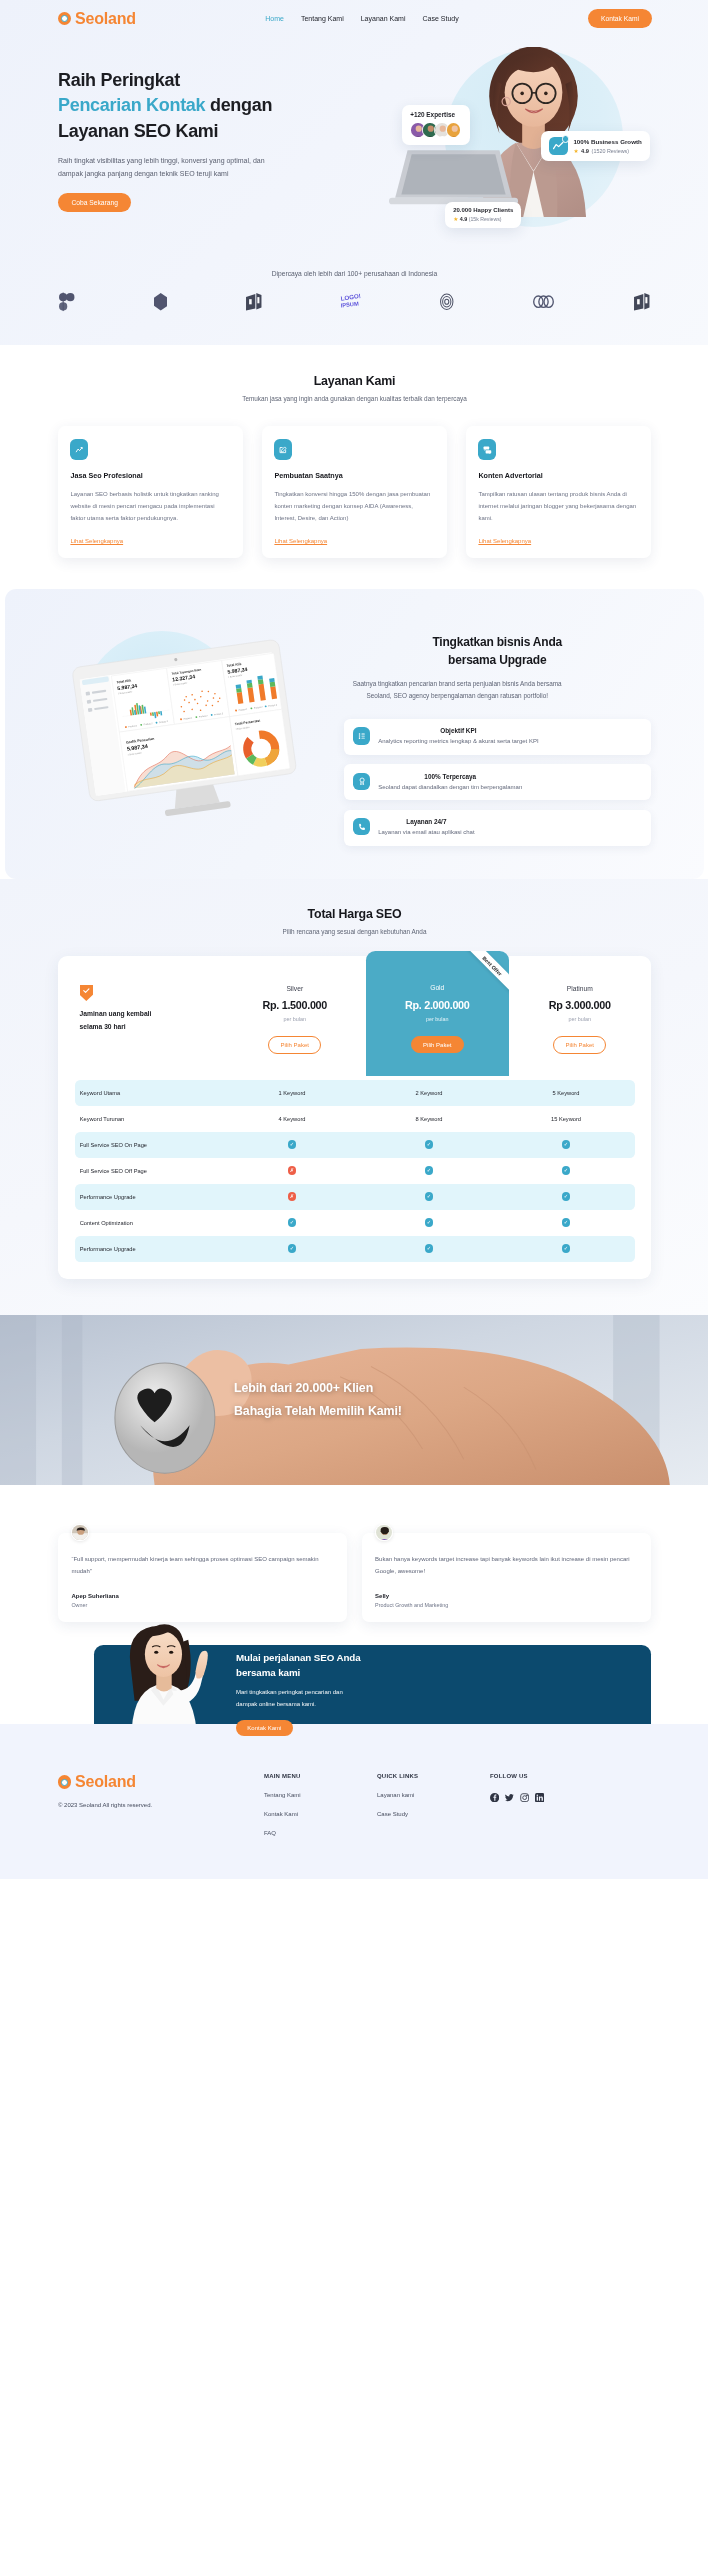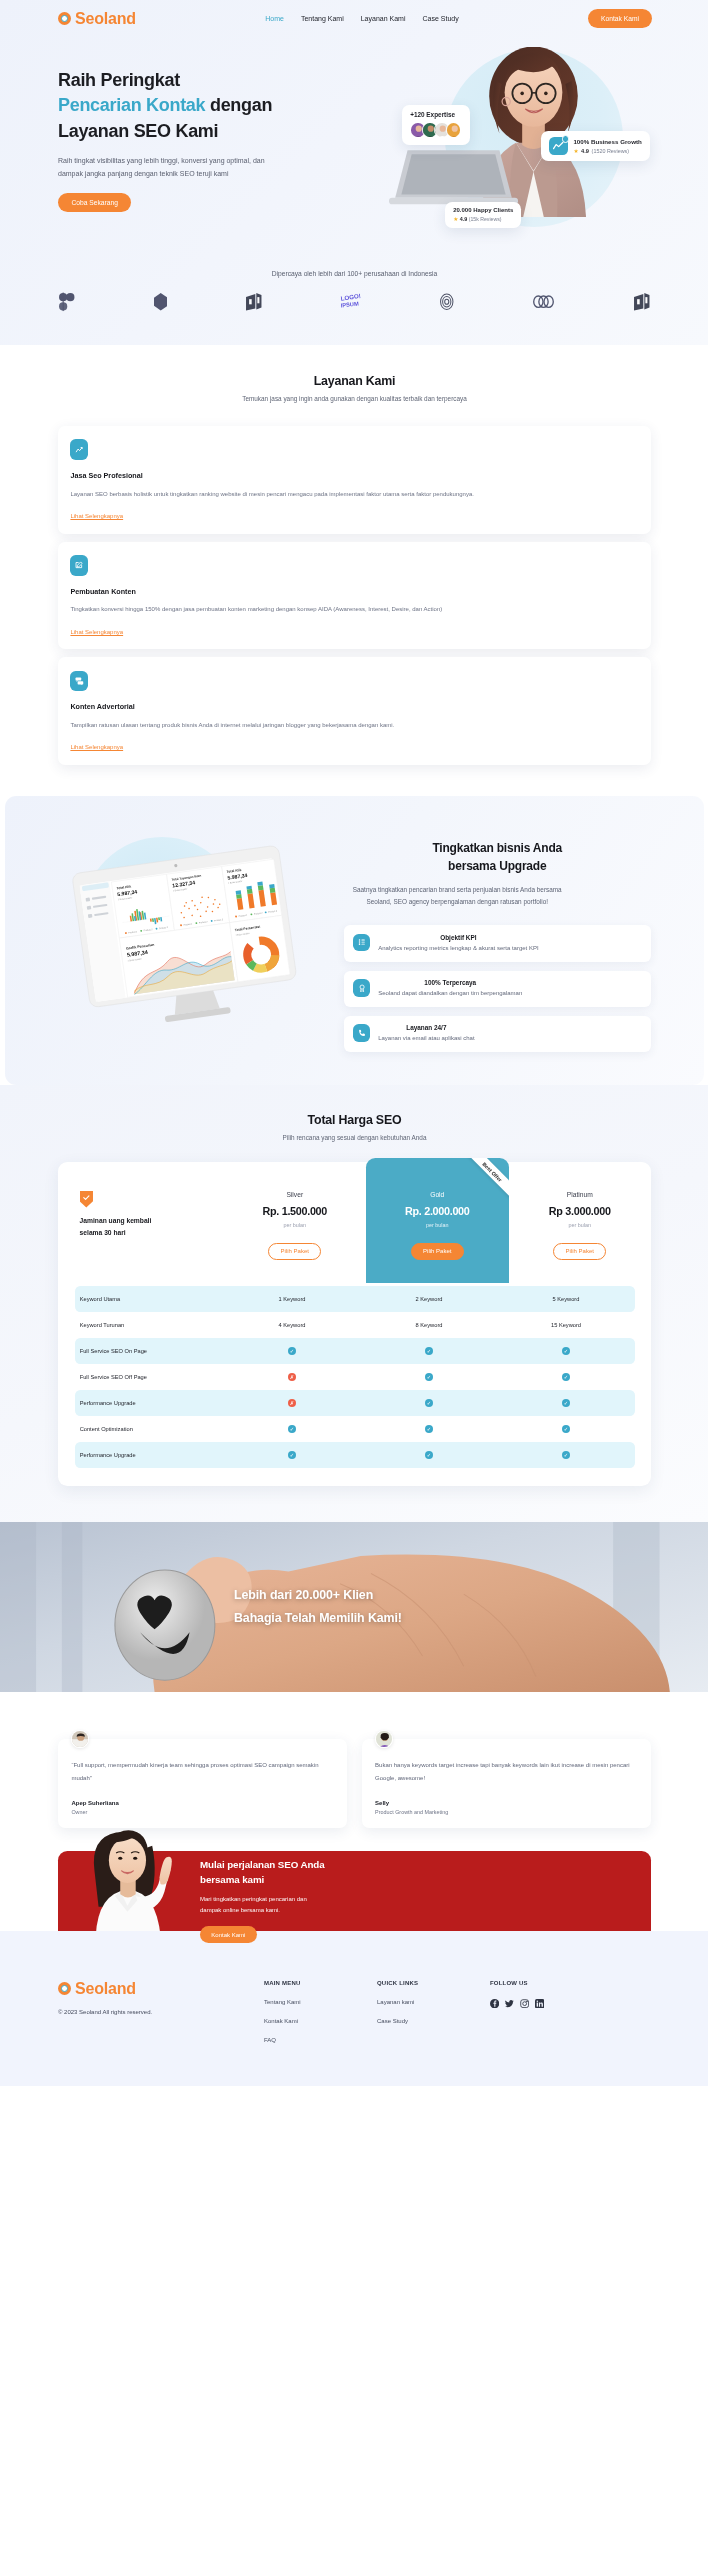--- a/index.html
+++ b/index.html
@@ -133,21 +133,21 @@
 
   
   .services { background: #fff; padding: 29px 58px 31px; }
   .sec-title {
     text-align: center; font-size: 12.4px; font-weight: 800; color: #17181d;
     letter-spacing: -0.2px;
   }
   .sec-sub {
     text-align: center; font-size: 6.4px; color: #5f6575; margin-top: 7.2px;
   }
-  .svc-grid { display: flex; gap: 8px; margin-top: 24px; flex-direction: column; }
+  .svc-grid { display: flex; gap: 19px; margin-top: 24px; }
   .svc-card {
     flex: 1; background: #fff; border-radius: 7.2px;
     box-shadow: 0 3.1px 12.4px rgba(40,60,100,0.09);
     padding: 13.4px 12.4px 13.4px;
   }
   .svc-icon {
     width: 17.5px; height: 20.6px; border-radius: 5.7px; background: #3aa8c9;
     display: flex; align-items: center; justify-content: center;
   }
   .svc-name {
@@ -304,22 +304,22 @@
     margin-top: -8.8px; margin-bottom: 11.3px; border: 1px solid #fff;
     box-shadow: 0 1px 3.6px rgba(0,0,0,0.10);
   }
   .testi-q { font-size: 6px; line-height: 2.1; color: #61677a; }
   .testi-n { margin-top: 15.5px; font-size: 6px; font-weight: 800; color: #1c1e26; }
   .testi-r { margin-top: 3.1px; font-size: 5.4px; color: #6f7588; }
 
   
   .cta-wrap { background: #fff; padding: 0 58px 0; position: relative; }
   .cta {
-    background: #b91c1c; border-radius: 9.3px; height: 97px;
-    position: relative; display: flex; align-items: center;
+    background: #0c4a6e; border-radius: 9.3px; height: 97px;
+    position: relative; display: flex; align-items: center; margin-left: 36px;
   }
   .cta-person { position: absolute; left: 21.6px; bottom: 0; width: 98px; height: 127px; }
   .cta-body { margin-left: 142px; color: #fff; z-index: 2; }
   .cta-title { font-size: 9.8px; font-weight: 800; line-height: 1.55; letter-spacing: -0.1px; }
   .cta-sub { margin-top: 6.7px; font-size: 6px; line-height: 1.95; opacity: .97; }
   .cta-btn {
     margin-top: 9.3px; background: #f58634; color: #fff; border: none;
     font-family: inherit; font-size: 6px; padding: 5.2px 11.3px;
     border-radius: 9.3px; cursor: pointer;
   }
@@ -560,21 +560,21 @@
         <a class="svc-link">Lihat Selengkapnya</a>
       </div>
 
       <div class="svc-card">
         <div class="svc-icon">
           <svg width="8.2" height="8.2" viewBox="0 0 16 16" fill="none" stroke="#fff" stroke-width="1.7">
               <path d="M2 3h5M2 3v10h11V8"></path>
               <path d="M11 1.8l3 3L7.6 11.2 4.2 11.8 4.8 8.4z"></path>
             </svg>
         </div>
-        <div class="svc-name">Pembuatan Konten</div>
+        <div class="svc-name">Pembuatan Saatnya</div>
         <div class="svc-desc">Tingkatkan konversi hingga 150% dengan jasa pembuatan konten marketing dengan konsep AIDA (Awareness, Interest, Desire, dan Action)</div>
         <a class="svc-link">Lihat Selengkapnya</a>
       </div>
 
       <div class="svc-card">
         <div class="svc-icon">
           <svg width="8.8" height="8.2" viewBox="0 0 17 16" fill="#fff">
               <rect x="1" y="1" width="11" height="6" rx="1.3"></rect>
               <path d="M3 7l0 3 3-3z"></path>
               <rect x="5" y="8.5" width="11" height="6" rx="1.3"></rect>

